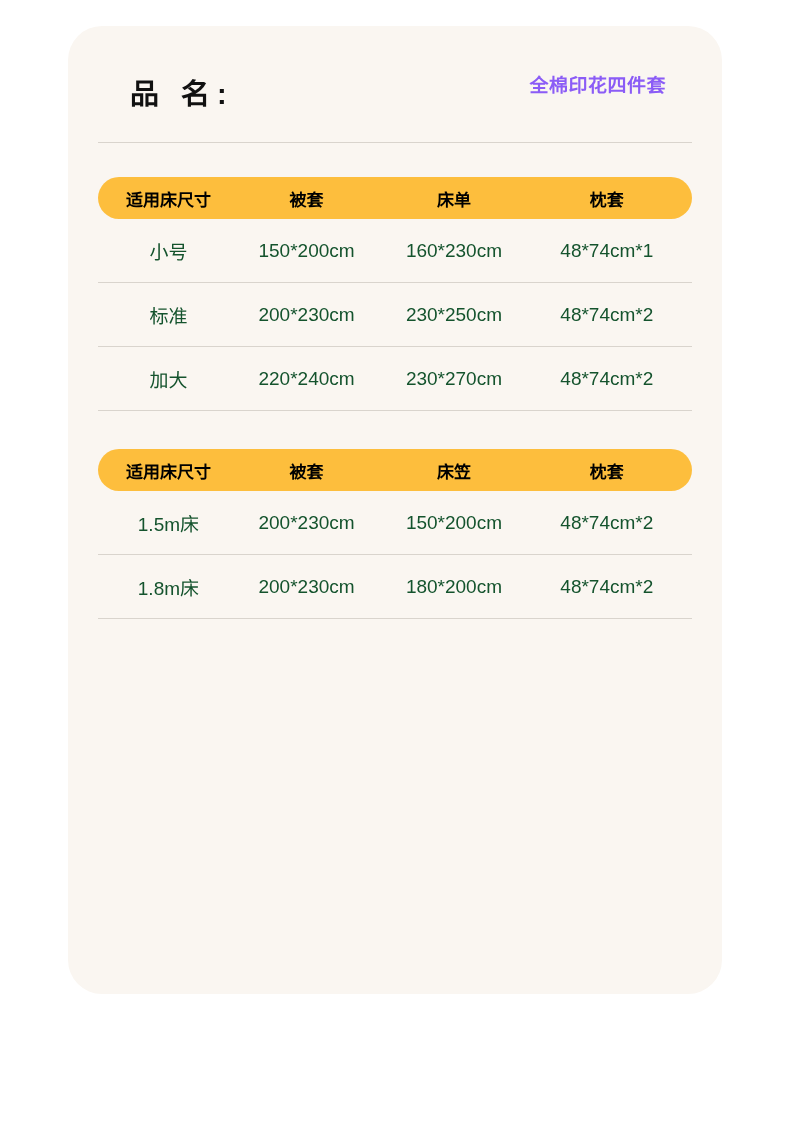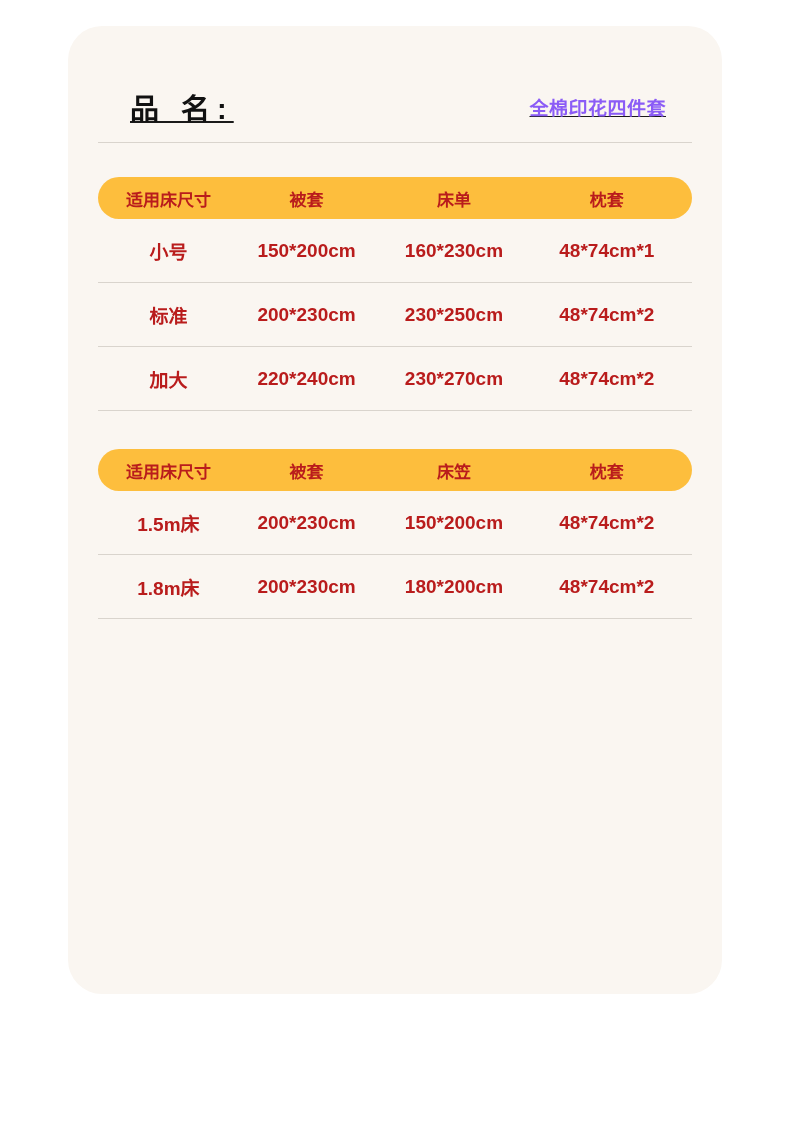--- a/index.html
+++ b/index.html
@@ -38,23 +38,22 @@
     right: 30px;
     top: 44px;
   }
 
   
   .spec-row {
     position: relative;
     height: 72px;
     border-bottom: 1.5px solid #d9d4cd;
     display: flex;
-    align-items: center;
+    align-items: flex-start;
     justify-content: space-between;
-    text-decoration: underline;
   }
   .spec-label {
     font-size: 29px;
     font-weight: bold;
     letter-spacing: 7px;
     color: #111111;
     padding-left: 32px;
   }
   .spec-value {
     font-size: 19px;
@@ -73,35 +72,35 @@
   }
 
   .table-head {
     background: #fdbe3d;
     border-radius: 22px;
     height: 42px;
     display: grid;
     align-items: center;
     font-size: 17px;
     font-weight: bold;
-    color: #b91c1c;
+    color: #000000;
     padding: 0 6px;
   }
   .table-head > div {
     text-align: center;
   }
 
   .table-row {
     height: 63px;
     display: grid;
     align-items: center;
     border-bottom: 1.5px solid #d9d4cd;
     font-size: 19px;
-    font-weight: bold;
-    color: #b91c1c;
+    font-weight: normal;
+    color: #14532d;
     padding: 0 6px;
   }
   .table-row > div {
     text-align: center;
   }
   .table-row .c0 {
     font-size: 19px;
   }
 
   .grid4 {

